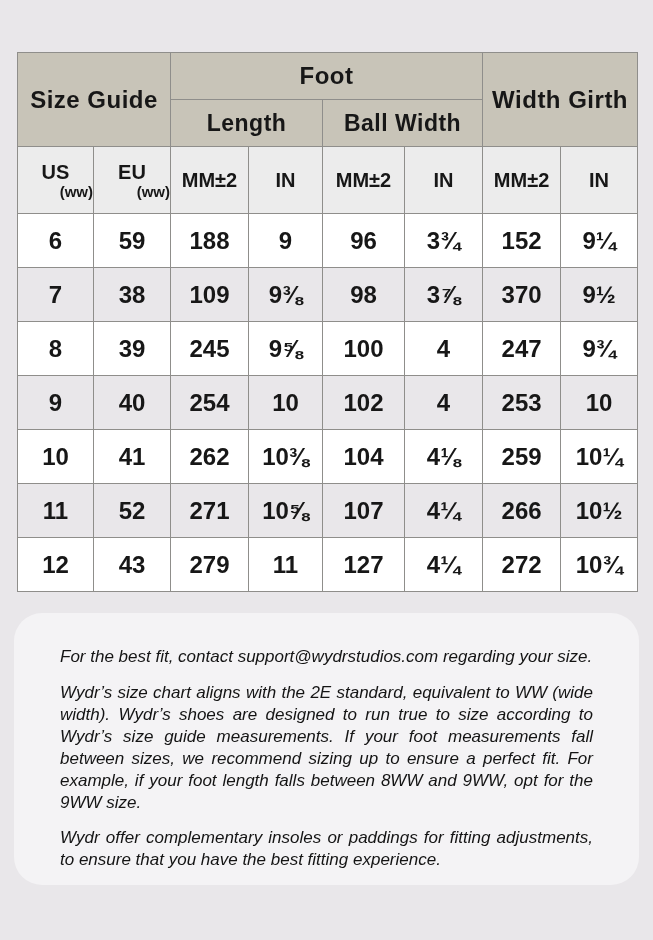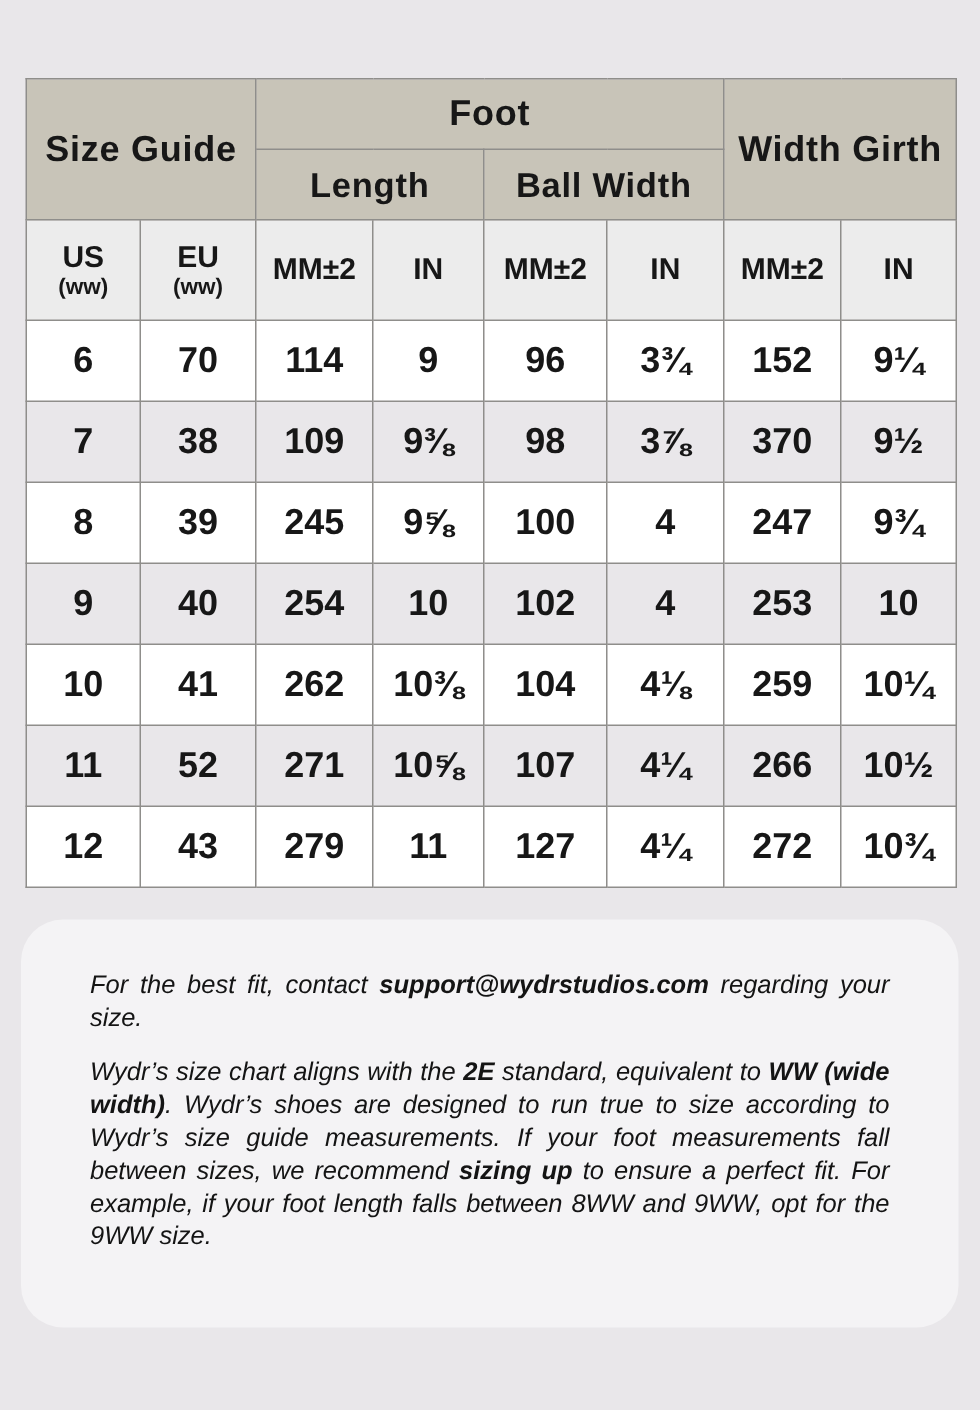--- a/index.html
+++ b/index.html
@@ -41,20 +41,21 @@
   .size-table tr.colhead th {
     height: 67px;
     background: #ececec;
     font-size: 20px;
   }
   .size-table tr.colhead th .sub {
     display: block;
     font-size: 15px;
     font-weight: bold;
     line-height: 1.05;
+    text-align: right;
   }
   .size-table tbody td {
     height: 54px;
     background: #ffffff;
     font-size: 24px;
   }
   .size-table tbody tr.alt td { background: #e9e7ea; }
 
   
   .footer-card {
@@ -68,21 +69,21 @@
     padding: 33px 46px 0 46px;
   }
   .footer-card p {
     margin: 0 0 14px 0;
     font-style: italic;
     font-size: 17px;
     line-height: 1.29;
     text-align: justify;
     color: #141414;
   }
-  .footer-card p b { font-weight: bold; }
+  .footer-card p b { font-weight: normal; }
 </style>
 </head>
 <body>
 
 <table class="size-table">
   <colgroup>
     <col style="width:76px">
       <col style="width:77px">
     <col style="width:78px">
       <col style="width:74px">
@@ -108,22 +109,22 @@
       <th>IN</th>
       <th>MM±2</th>
       <th>IN</th>
       <th>MM±2</th>
       <th>IN</th>
     </tr>
   </thead>
   <tbody>
       <tr>
         <td>6</td>
-        <td>70</td>
-        <td>114</td>
+        <td>59</td>
+        <td>188</td>
         <td>9</td>
         <td>96</td>
         <td>3¾</td>
         <td>152</td>
         <td>9¼</td>
       </tr>
       <tr class="alt">
         <td>7</td>
         <td>38</td>
         <td>109</td>
@@ -183,14 +184,15 @@
         <td>272</td>
         <td>10¾</td>
       </tr>
     </tbody>
 </table>
 
 <div class="footer-card">
   <div>
       <p><span>For the best fit, contact </span><b>support@wydrstudios.com</b><span> regarding your size.</span></p>
       <p><span>Wydr’s size chart aligns with the </span><b>2E</b><span> standard, equivalent to </span><b>WW (wide width)</b><span>. Wydr’s shoes are designed to run true to size according to Wydr’s size guide measurements. If your foot measurements fall between sizes, we recommend </span><b>sizing up</b><span> to ensure a perfect fit. For example, if your foot length falls between 8WW and 9WW, opt for the 9WW size.</span></p>
+      <p><span>Wydr offer </span><b>complementary insoles or paddings</b><span> for fitting adjustments, to ensure that you have the best fitting experience.</span></p>
     </div>
 </div>
 
 </body></html>

